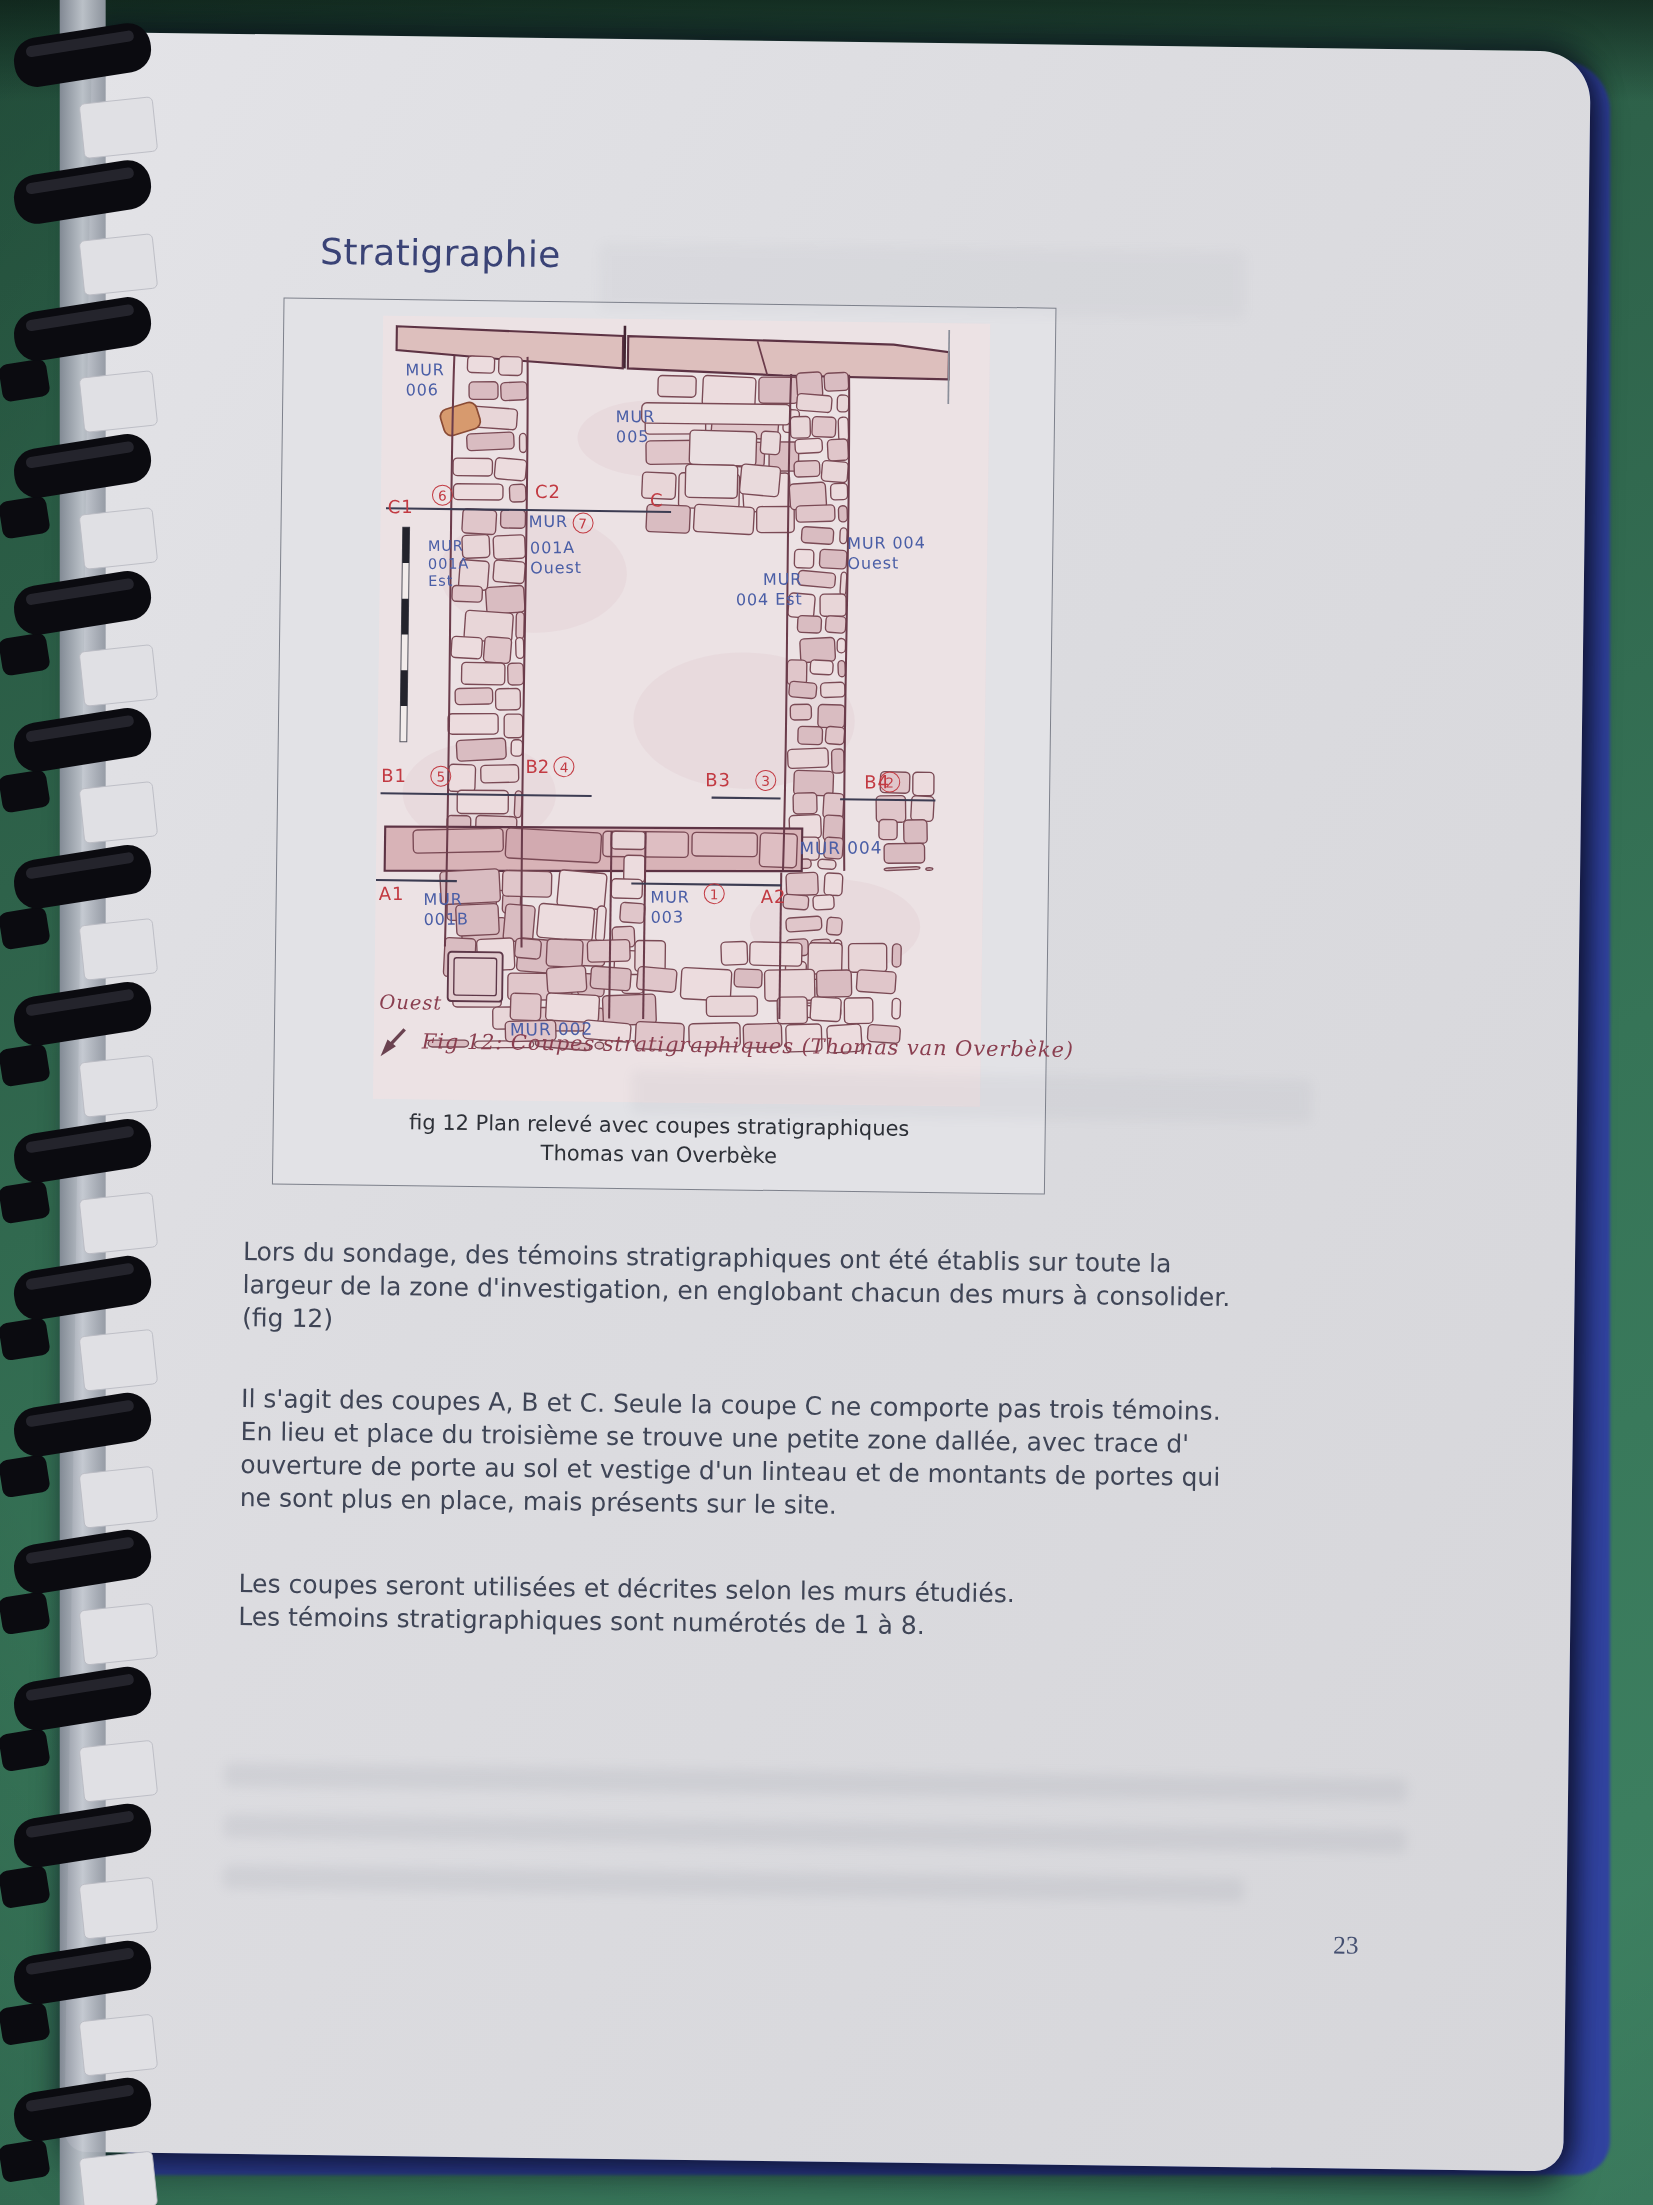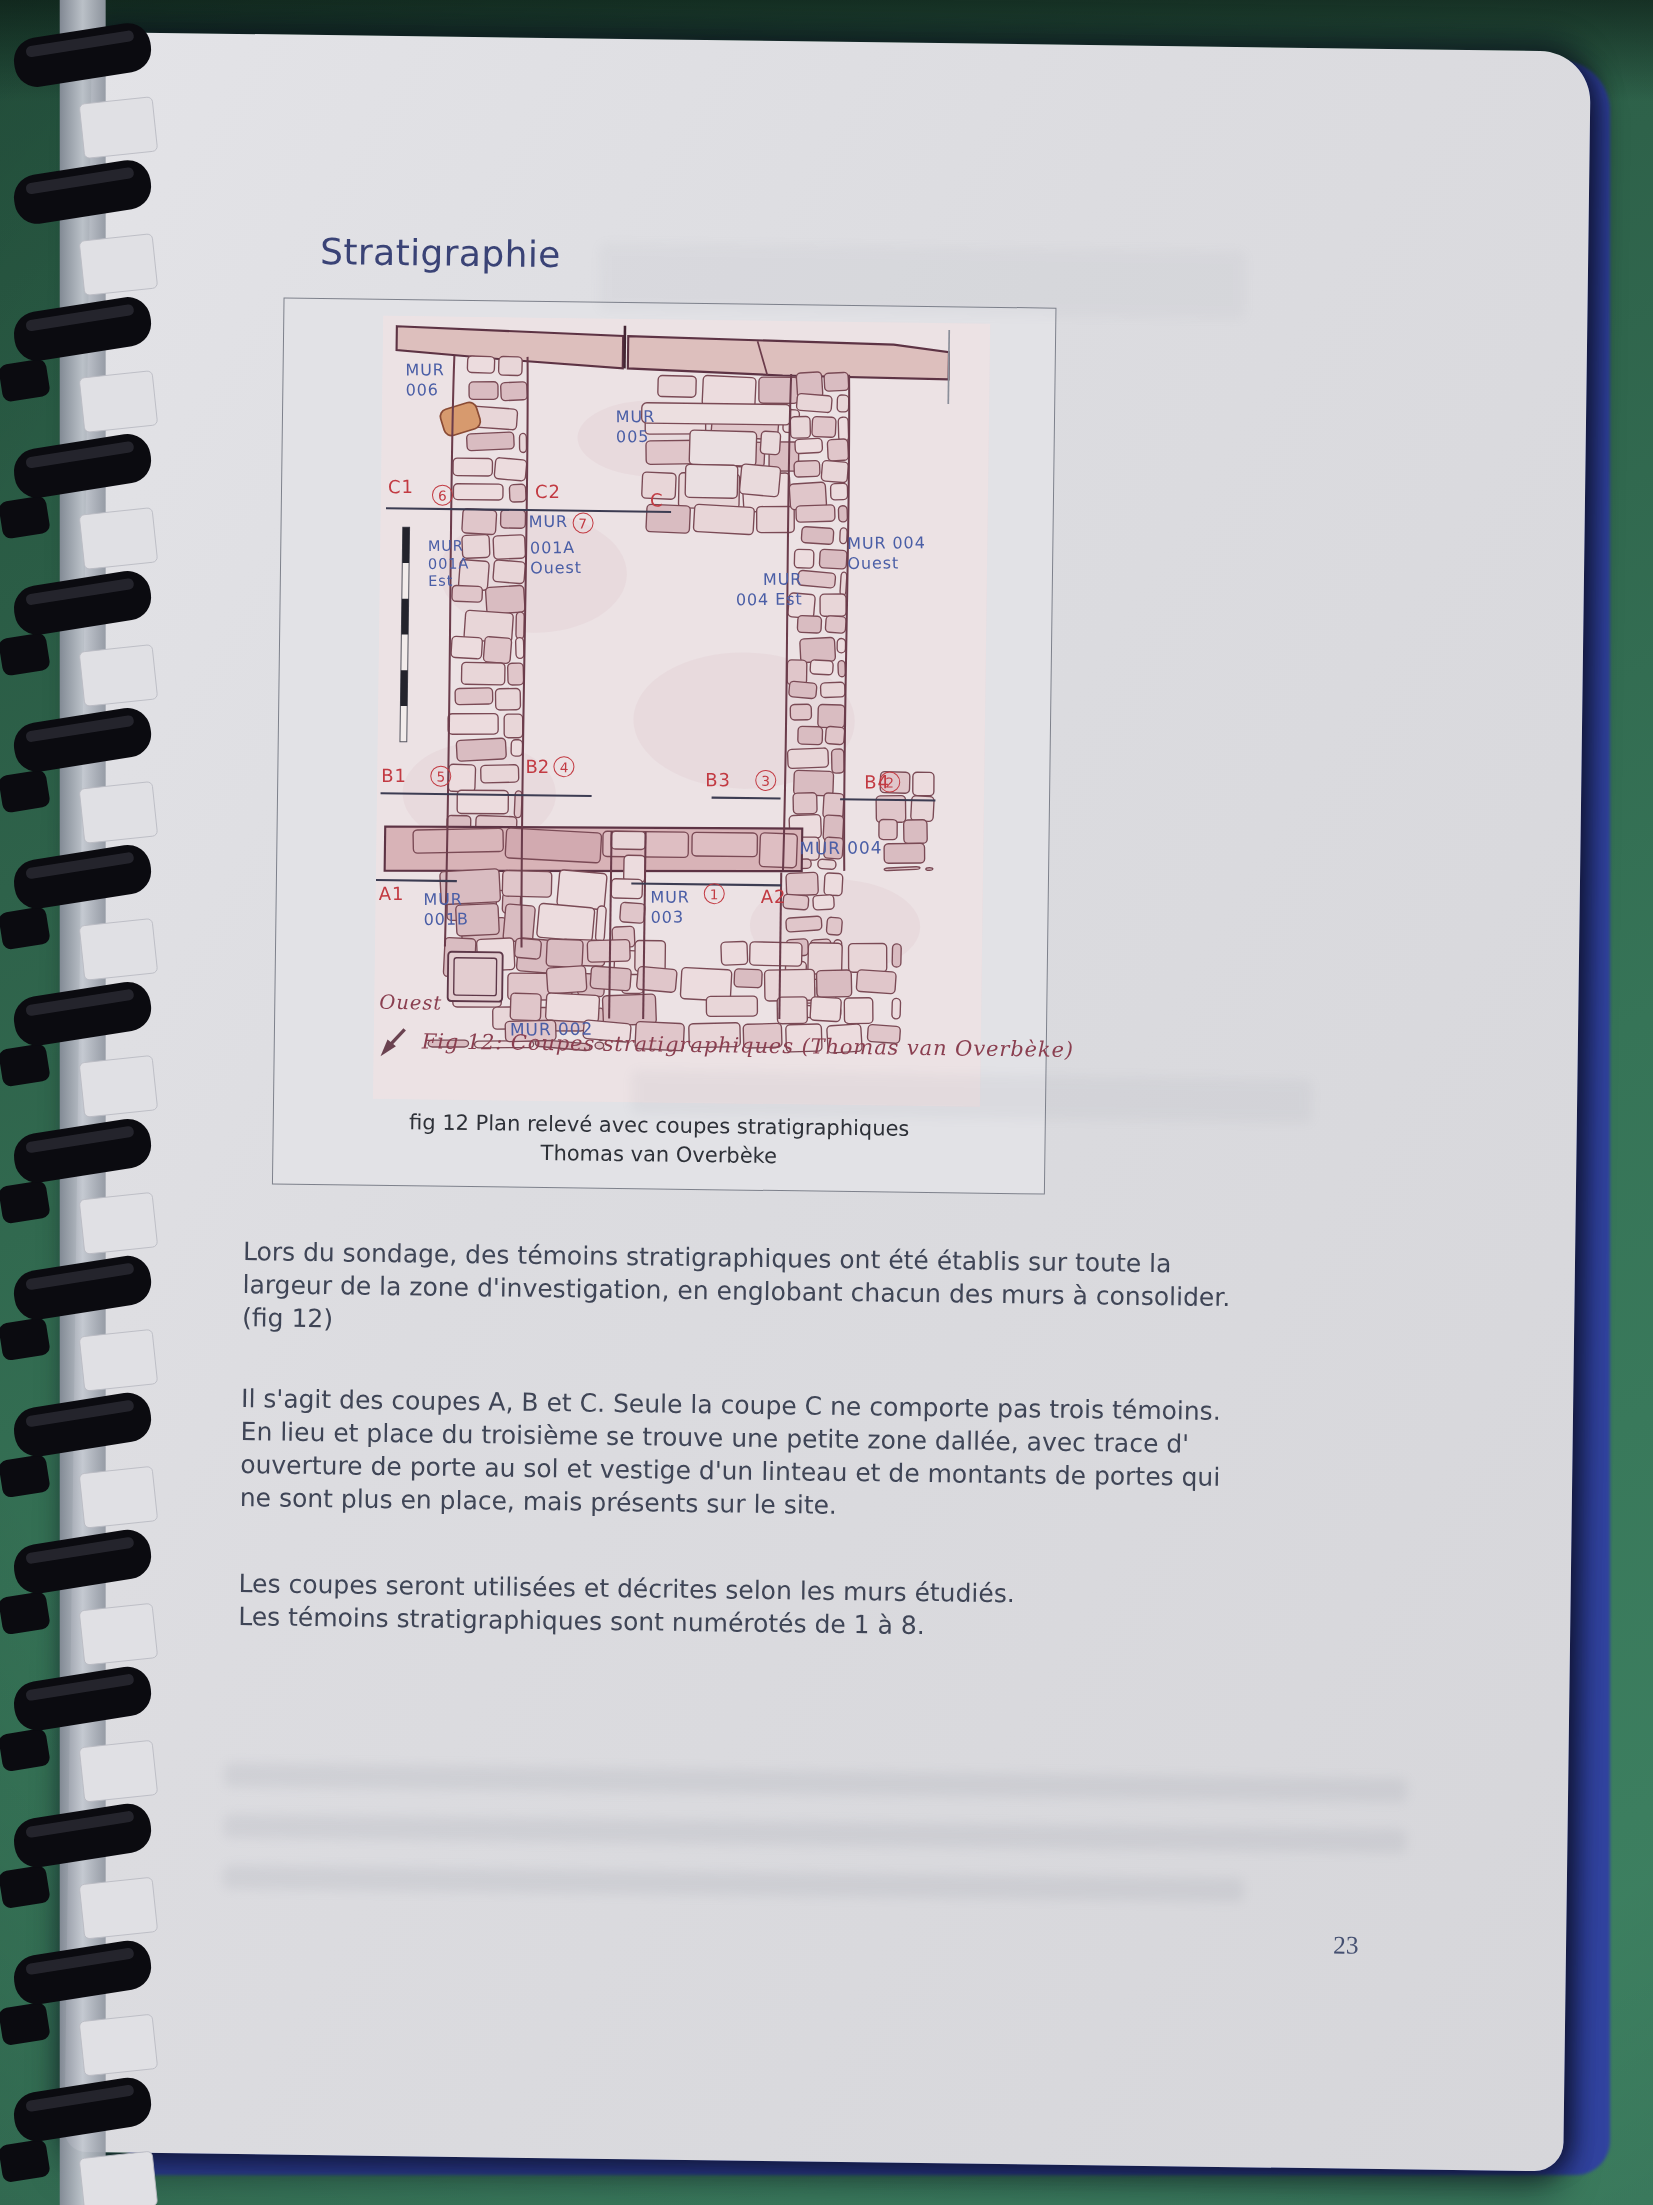--- a/index.html
+++ b/index.html
@@ -323,21 +323,21 @@
 Ouest</div>
       <div class="hw hw-blue" style="left:356px;top:249px;text-align:right">MUR
 004 Est</div>
       <div class="hw hw-blue" style="left:423px;top:516px;font-size:17px">MUR 004</div>
       <div class="hw hw-blue" style="left:48px;top:573px">MUR
 001B</div>
       <div class="hw hw-blue" style="left:275px;top:568px">MUR
 003</div>
       <div class="hw hw-blue" style="left:136px;top:701px;font-size:17px">MUR 002</div>
 
-      <div class="hw hw-red" style="left:6.8px;top:160px">C1</div>
+      <div class="hw hw-red" style="left:6.8px;top:180px">C1</div>
       <div class="circ" style="left:51px;top:168px">6</div>
       <div class="hw hw-red" style="left:154px;top:163px">C2</div>
       <div class="hw hw-red" style="left:269px;top:170px">C</div>
 
       <div class="hw hw-red" style="left:4.3px;top:449px">B1</div>
       <div class="circ" style="left:53px;top:449px">5</div>
       <div class="pair" style="left:148px;top:438px">
         <span class="hw-red">B2</span>
         <span class="circ">4</span>
       </div>

